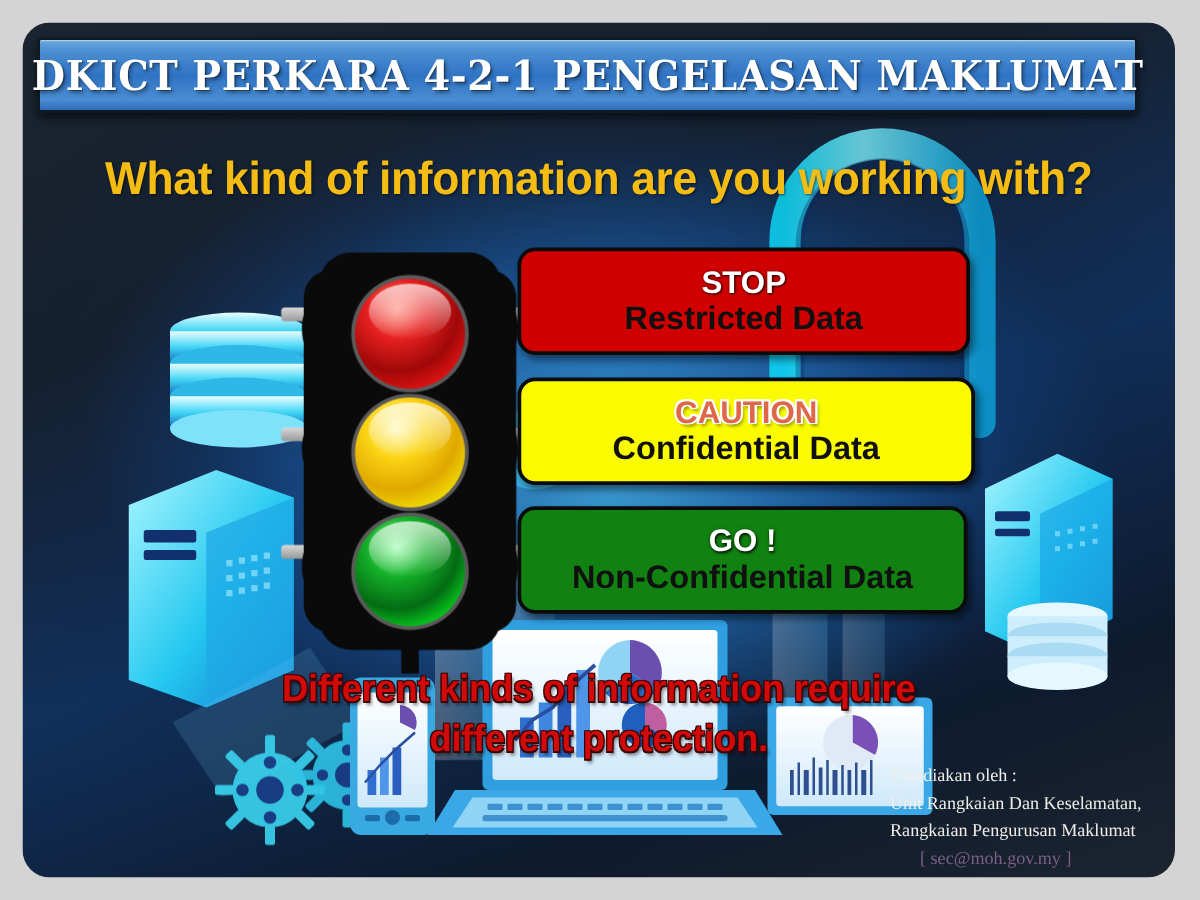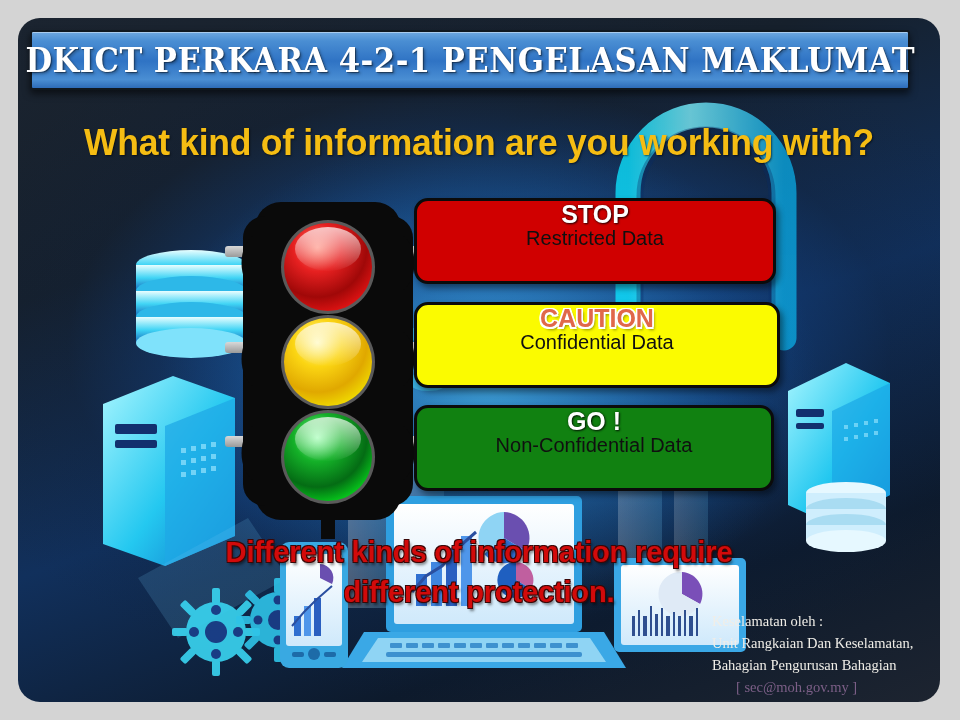--- a/index.html
+++ b/index.html
@@ -59,29 +59,29 @@
   
   #traffic-light { position:absolute; left:205px; top:176px; width:210px; height:345px; }
 
   
   .card {
     position:absolute;
     border:3px solid #0b0b0b;
     border-radius:14px;
     box-shadow:3px 4px 6px rgba(0,0,0,0.45);
     display:flex; flex-direction:column;
-    align-items:center; 
+    align-items:center; justify-content:center;
     text-align:center;
   }
   #card-stop    { left:396px; top:180px; width:362px; height:86px; background:#d00000; }
   #card-caution { left:396px; top:284px; width:366px; height:86px; background:#fbfb00; }
   #card-go      { left:396px; top:387px; width:360px; height:86px; background:#118111; }
 
   .card-head { font-size:25px; font-weight:bold; line-height:1.05; }
-  .card-sub  { font-size:20px; line-height:1.12; color:#101010; }
+  .card-sub  { font-size:26px; line-height:1.12; color:#101010;font-weight:bold; }
 
   .head-white {
     color:#ffffff;
     text-shadow:1px 1px 2px rgba(0,0,0,0.75), 0 0 3px rgba(0,0,0,0.4);
   }
   .head-caution {
     color:#e0684a;
     text-shadow:
       -1.5px -1.5px 0 #ffffff, 1.5px -1.5px 0 #ffffff,
       -1.5px 1.5px 0 #ffffff, 1.5px 1.5px 0 #ffffff,
@@ -439,20 +439,20 @@
       <div class="card-head head-caution">CAUTION</div>
       <div class="card-sub">Confidential Data</div>
     </div>
 
     <div id="slogan">
       <div>Different kinds of information require</div>
       <div>different protection.</div>
     </div>
 
     <div id="credit">
-      <div>Keselamatan oleh :</div>
+      <div>Disediakan oleh :</div>
       <div>Unit Rangkaian Dan Keselamatan,</div>
-      <div>Bahagian Pengurusan  Bahagian</div>
+      <div>Rangkaian Pengurusan  Maklumat</div>
       <div class="email">[ sec@moh.gov.my ]</div>
     </div>
 
   </div>
 </div>
 
 </body></html>

